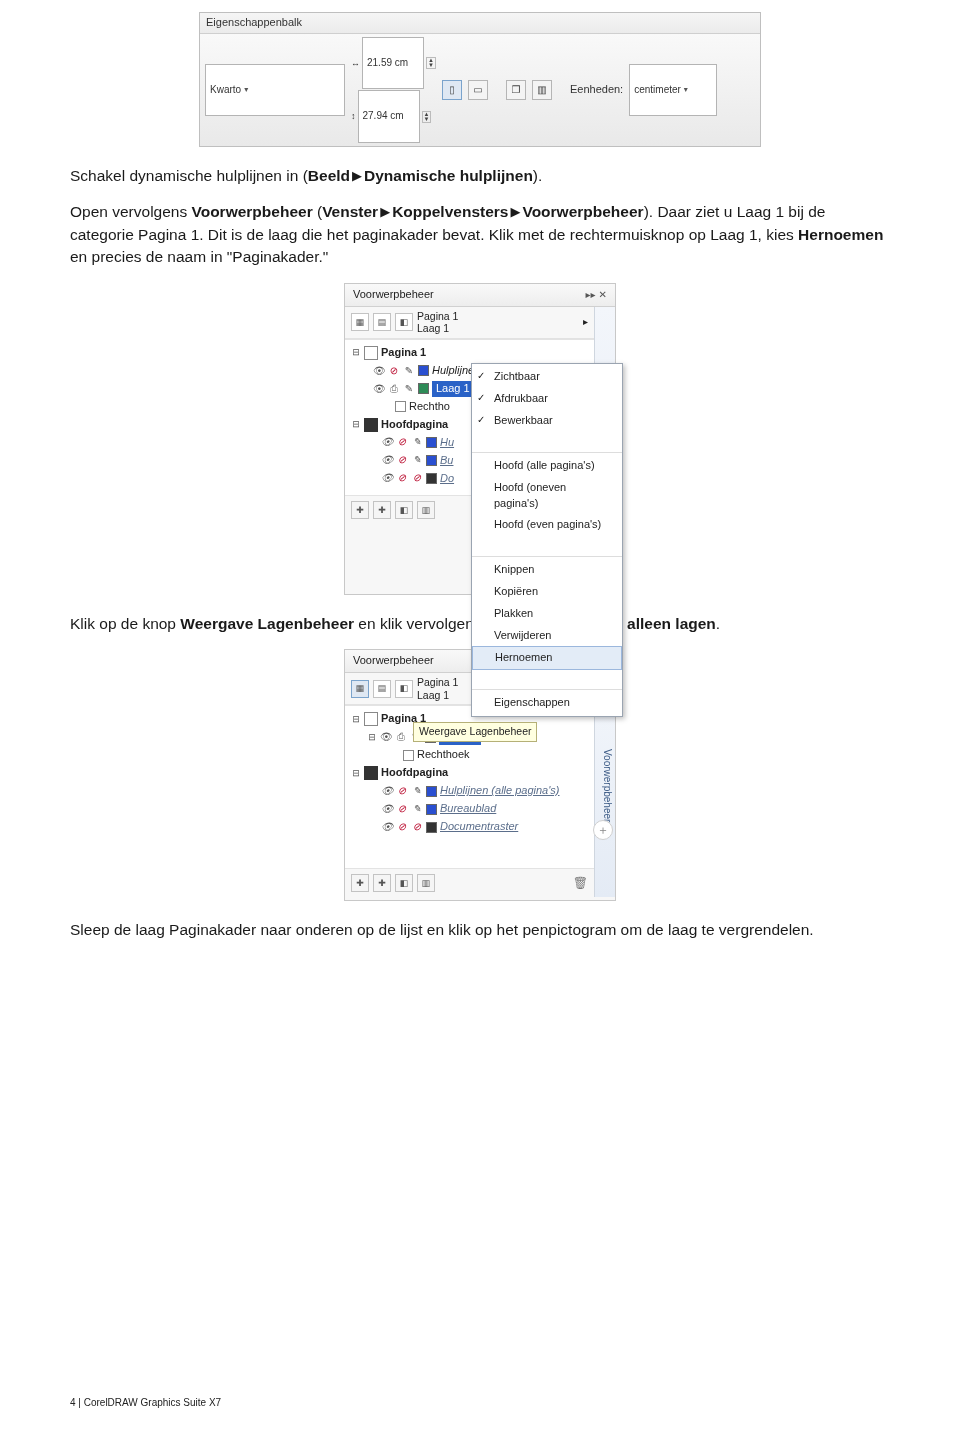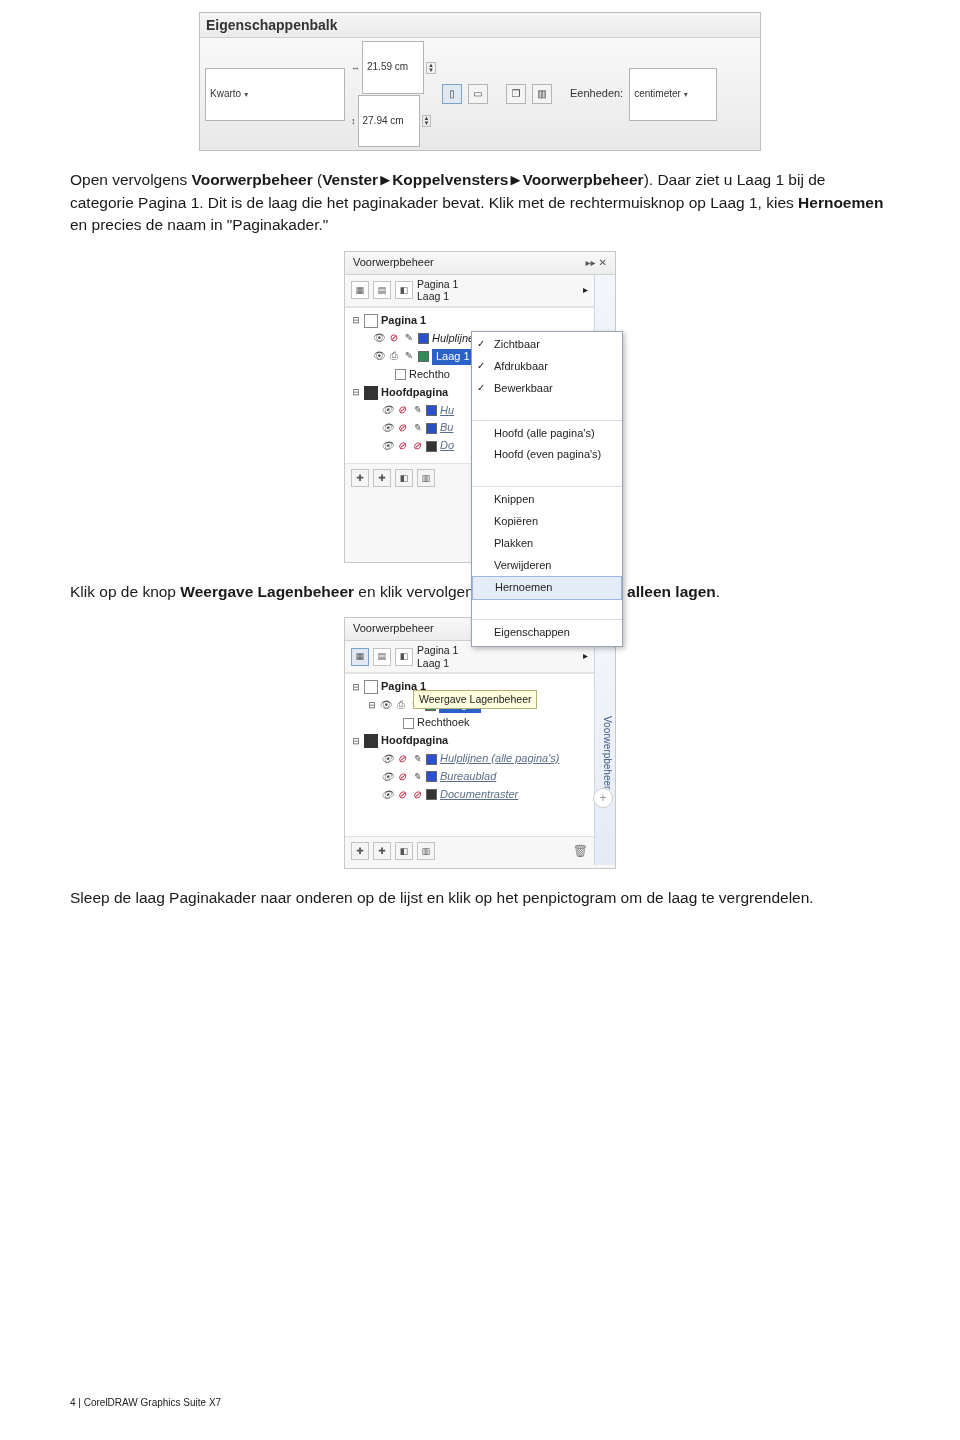--- a/index.html
+++ b/index.html
@@ -28,22 +28,21 @@
     border: 1px solid #bfbfbf;
     background: linear-gradient(#fcfcfc,#e9e9e9);
     width: 560px;
     font-size: 11px;
     color: #333;
   }
   .propbar-title {
     padding: 2px 6px;
     border-bottom: 1px solid #cfcfcf;
     background: linear-gradient(#f5f5f5,#ebebeb);
-    font-size: 14px;
-    font-weight: bold;
+    font-size: 11px;
   }
   .propbar-row {
     display: flex;
     align-items: center;
     gap: 6px;
     padding: 3px 5px;
   }
   .small-field {
     border: 1px solid #b4b4b4;
     background: #fff;
@@ -239,20 +238,23 @@
         <div style="width:6px"></div>
         <span class="label11">Eenheden:</span>
         <div class="small-field" style="width:78px">
           <span>centimeter</span>
           <span class="caret">▾</span>
         </div>
       </div>
     </div>
   </div>
 
+  <p>
+    <span>Schakel dynamische hulplijnen in (</span><b>Beeld</b><span class="arrow">▶</span><b>Dynamische hulplijnen</b><span>).</span>
+  </p>
 
 
   <p>
     <span>Open vervolgens </span><b>Voorwerpbeheer</b><span> (</span><b>Venster</b><span class="arrow">▶</span><b>Koppelvensters</b><span class="arrow">▶</span><b>Voorwerpbeheer</b><span>). Daar ziet u Laag 1 bij de categorie Pagina 1. Dit is de laag die het paginakader bevat. Klik met de rechtermuisknop op Laag 1, kies </span><b>Hernoemen</b><span> en precies de naam in "Paginakader."</span>
   </p>
 
   <div class="center-img">
     <div class="panel" style="height:310px">
       <div class="panel-title">
         <span>Voorwerpbeheer</span>
@@ -330,20 +332,21 @@
           </div>
         </div>
         <div class="panel-sidetab">Voorwerpb...</div>
       </div>
 
       <div class="ctx-menu">
         <div class="ctx-item"><span class="chk">✓</span><span>Zichtbaar</span></div>
         <div class="ctx-item"><span class="chk">✓</span><span>Afdrukbaar</span></div>
         <div class="ctx-item"><span class="chk">✓</span><span>Bewerkbaar</span></div>
         <div class="ctx-item sep"><span>Hoofd (alle pagina's)</span></div>
+        <div class="ctx-item"><span>Hoofd (oneven pagina's)</span></div>
         <div class="ctx-item"><span>Hoofd (even pagina's)</span></div>
         <div class="ctx-item sep"><span>Knippen</span></div>
         <div class="ctx-item"><span>Kopiëren</span></div>
         <div class="ctx-item"><span>Plakken</span></div>
         <div class="ctx-item"><span>Verwijderen</span></div>
         <div class="ctx-item hov"><span>Hernoemen</span></div>
         <div class="ctx-item sep"><span>Eigenschappen</span></div>
       </div>
     </div>
   </div>

